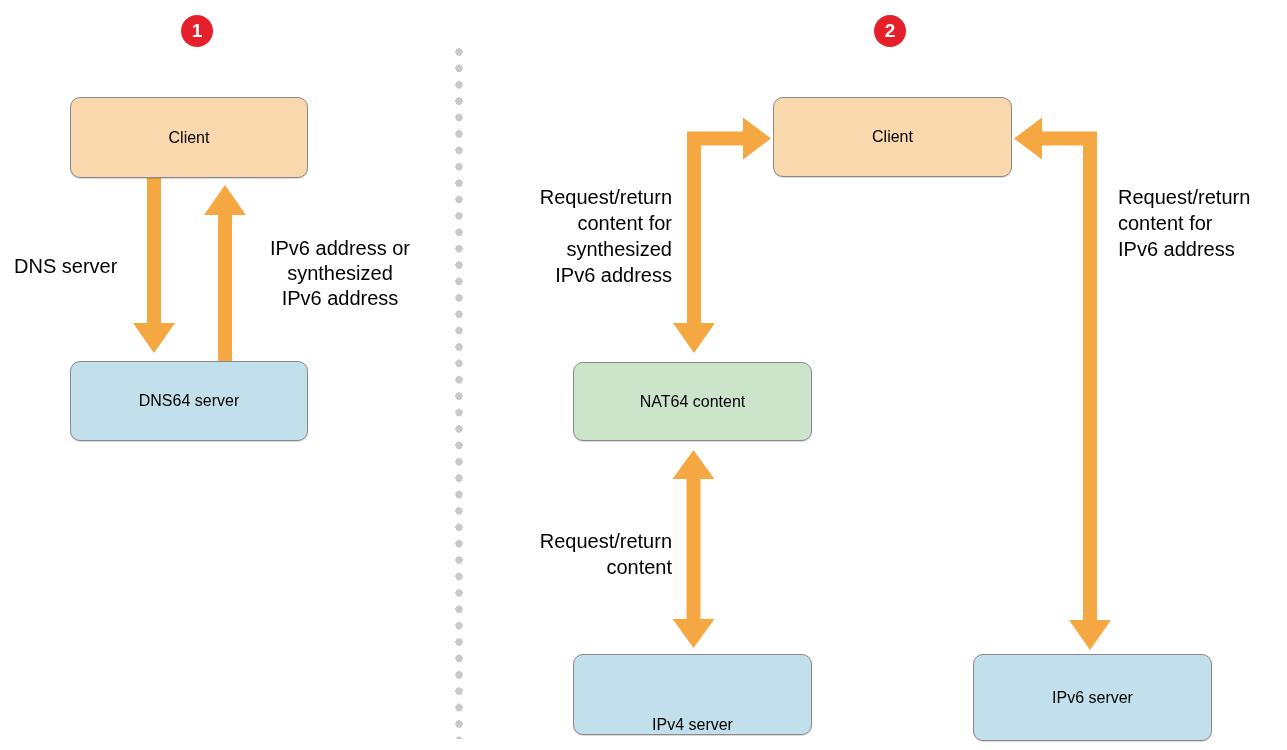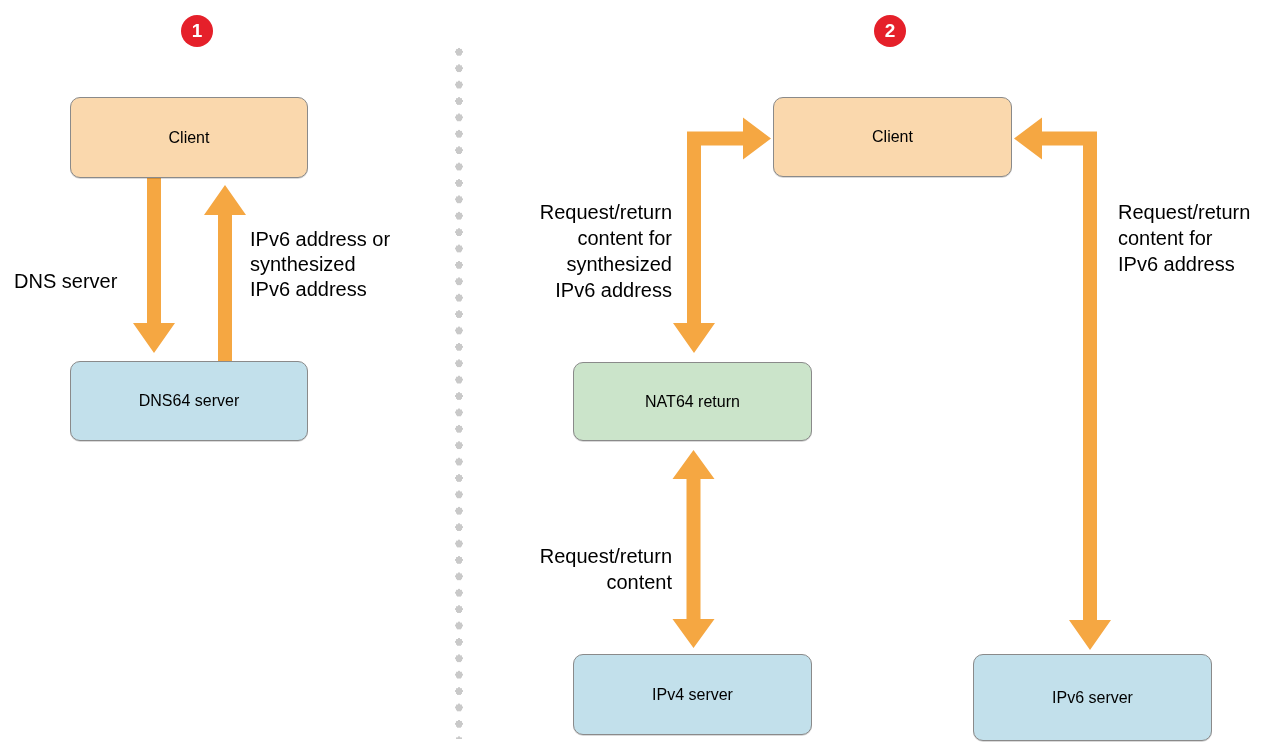--- a/index.html
+++ b/index.html
@@ -25,21 +25,20 @@
   .node--server{background:var(--server-fill);}
   .node--gateway{background:var(--gateway-fill);}
   .badge{
     position:absolute; width:32px; height:32px; border-radius:50%;
     background:var(--badge); color:#ffffff; font-size:19px; font-weight:bold;
     display:flex; align-items:center; justify-content:center;
   }
   .lbl{
     position:absolute; font-size:20px; line-height:26px;
     white-space:pre-line;
-    margin-top:15px;
   }
   .lbl--right{text-align:right;}
   .lbl--nowrap{white-space:nowrap;}
   .divider{
     position:absolute; left:455px; top:47px; width:8px; height:692px;
     background-image:radial-gradient(circle 3.7px at 4px 5px, var(--divider-dot) 97%, transparent 100%);
     background-size:8px 16.4px; background-repeat:repeat-y;
   }
 </style>
 </head>
@@ -65,31 +64,31 @@
   </div>
 
   <div class="node node--client" style="left:70px; top:97px; width:238px; height:81px;">
     <span>Client</span>
   </div>
   <div class="node node--server" style="left:70px; top:361px; width:238px; height:80px;">
     <span>DNS64 server</span>
   </div>
 
   <div class="lbl lbl--nowrap" style="left:14px; top:253px;">DNS server</div>
-  <div class="lbl" style="left:250px; top:212px; width:180px; line-height:25px;">IPv6 address or
+  <div class="lbl" style="left:250px; top:236px; width:180px; line-height:25px;text-align:center;">IPv6 address or
 synthesized
 IPv6 address</div>
 
   <div class="node node--client" style="left:773px; top:97px; width:239px; height:80px;">
     <span>Client</span>
   </div>
   <div class="node node--gateway" style="left:573px; top:362px; width:239px; height:79px;">
-    <span>NAT64 return</span>
+    <span>NAT64 content</span>
   </div>
-  <div class="node node--server" style="left:573px; top:654px; width:239px; height:81px;">
+  <div class="node node--server" style="left:573px; top:654px; width:239px; height:81px;align-items:flex-end;">
     <span>IPv4 server</span>
   </div>
   <div class="node node--server" style="left:973px; top:654px; width:239px; height:87px;">
     <span>IPv6 server</span>
   </div>
 
   <div class="lbl lbl--right" style="left:462px; top:184px; width:210px;">Request/return
 content for
 synthesized
 IPv6 address</div>

